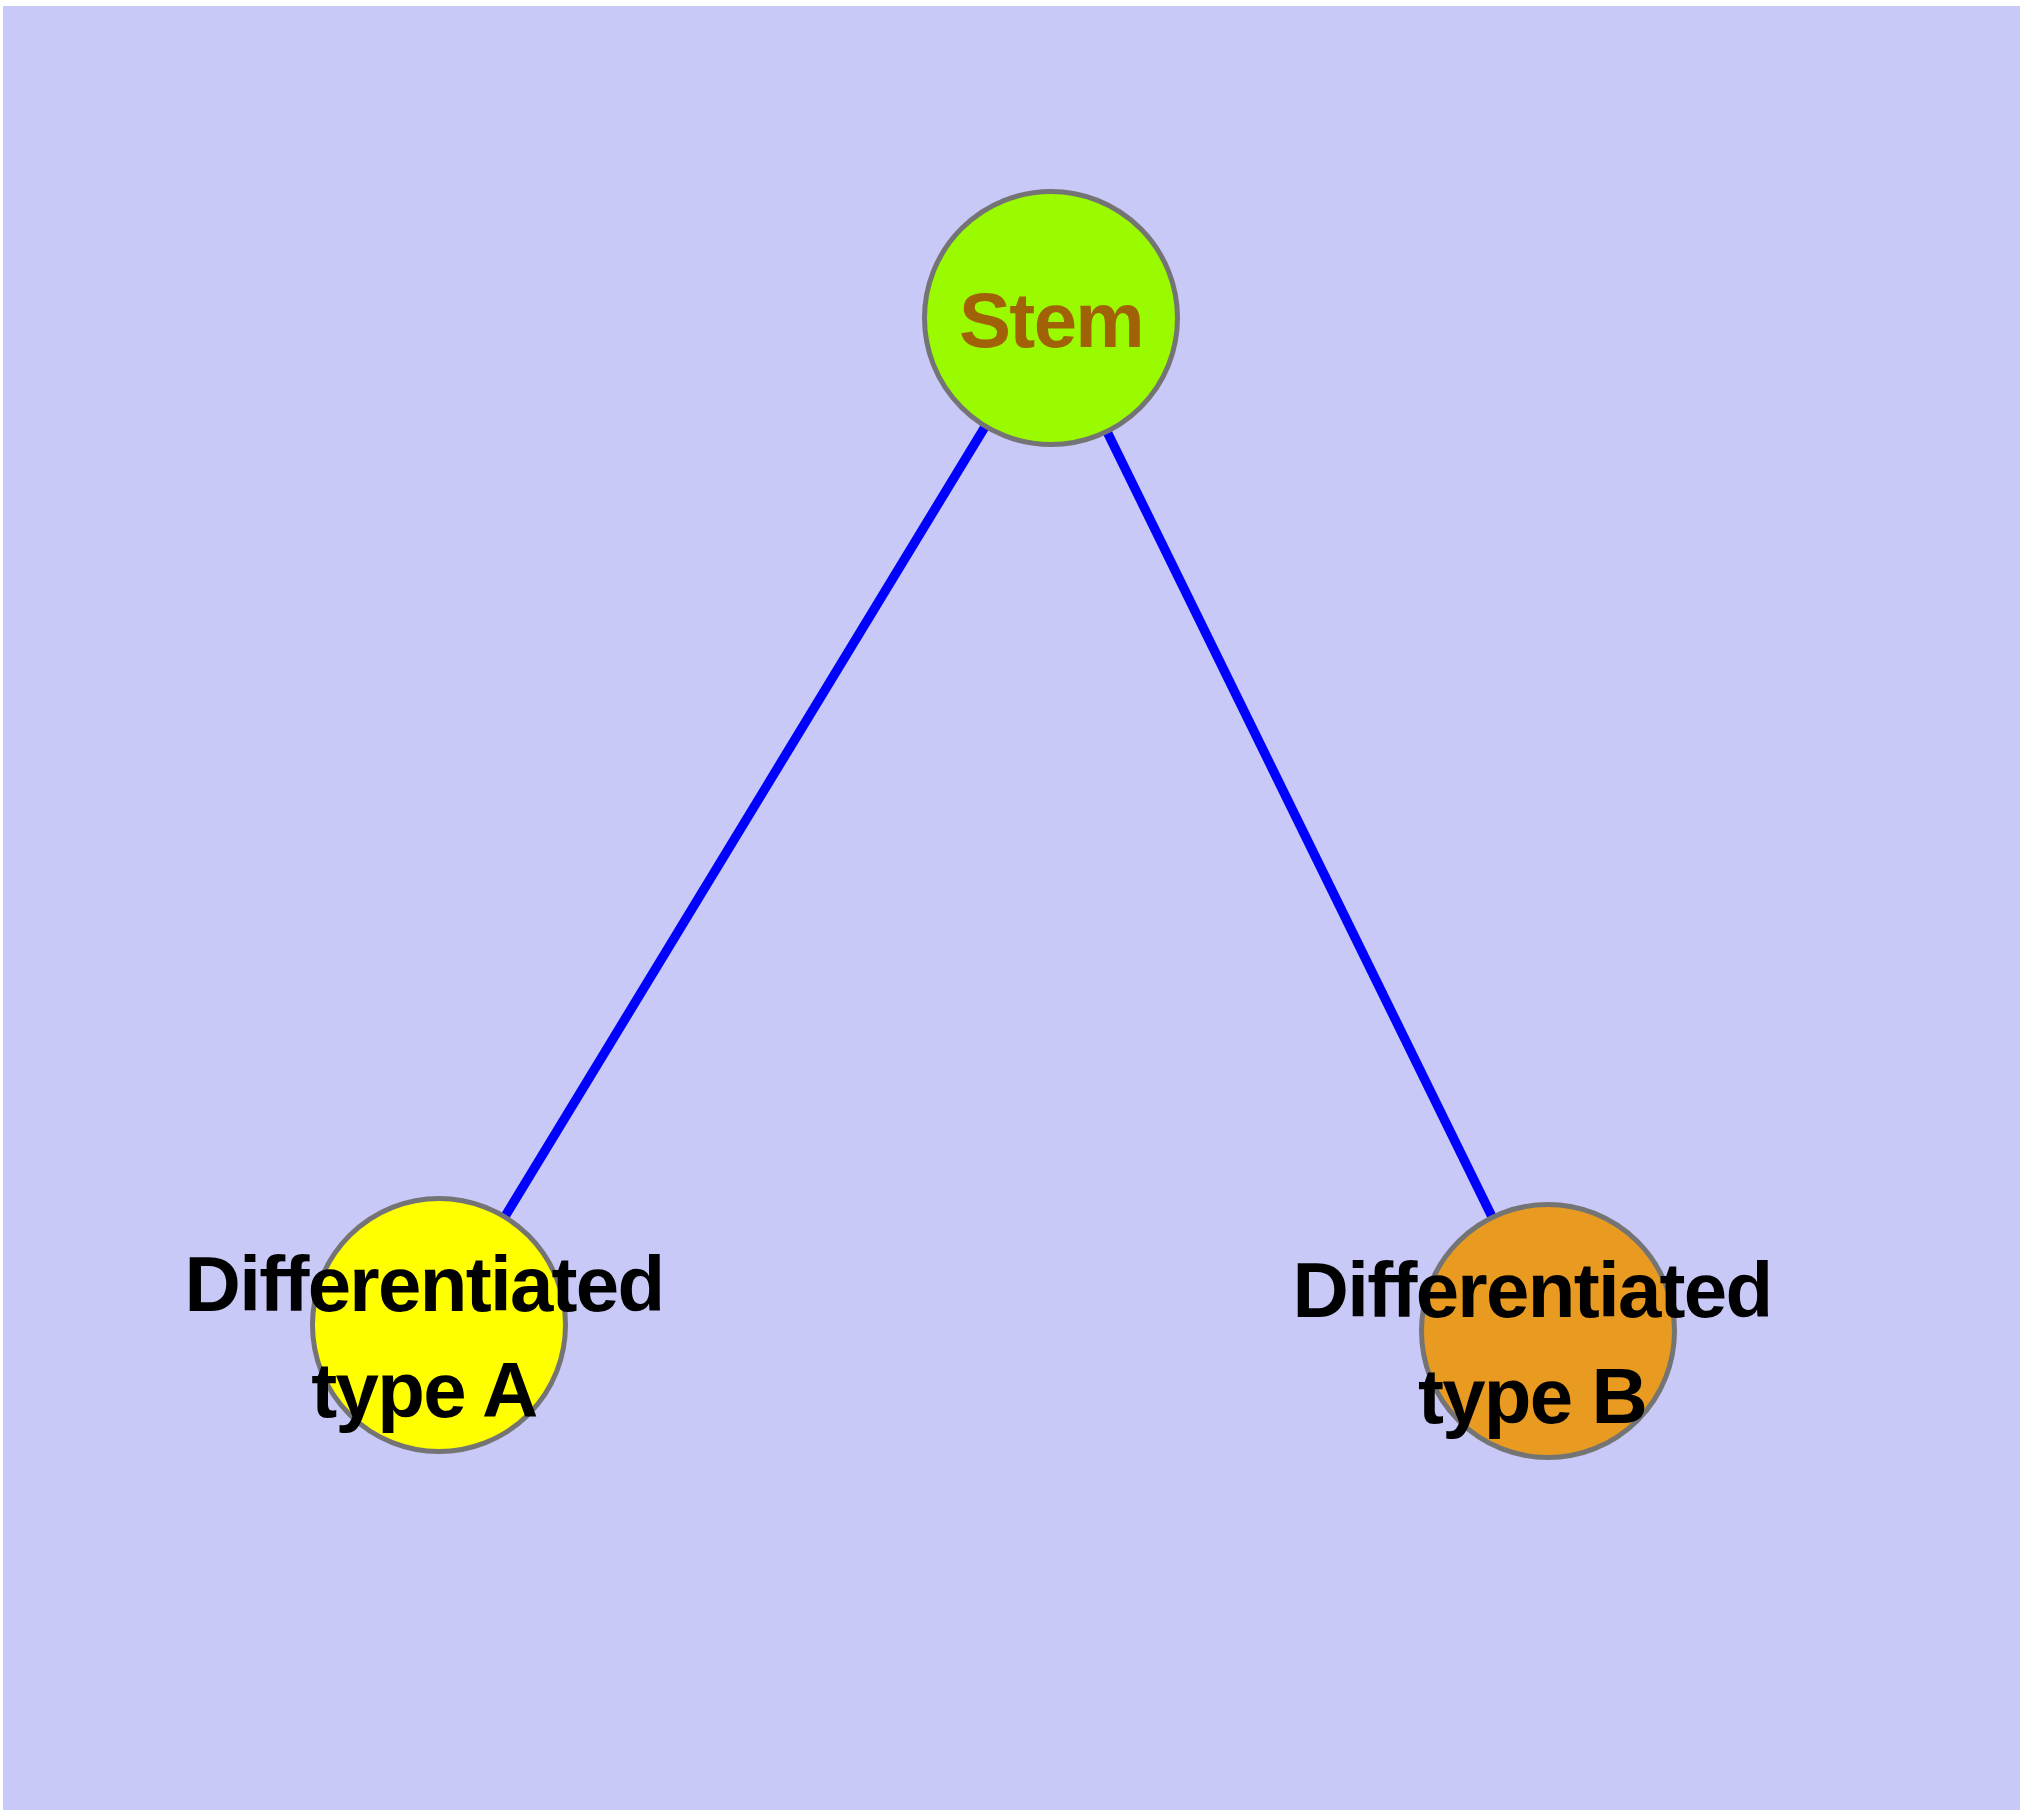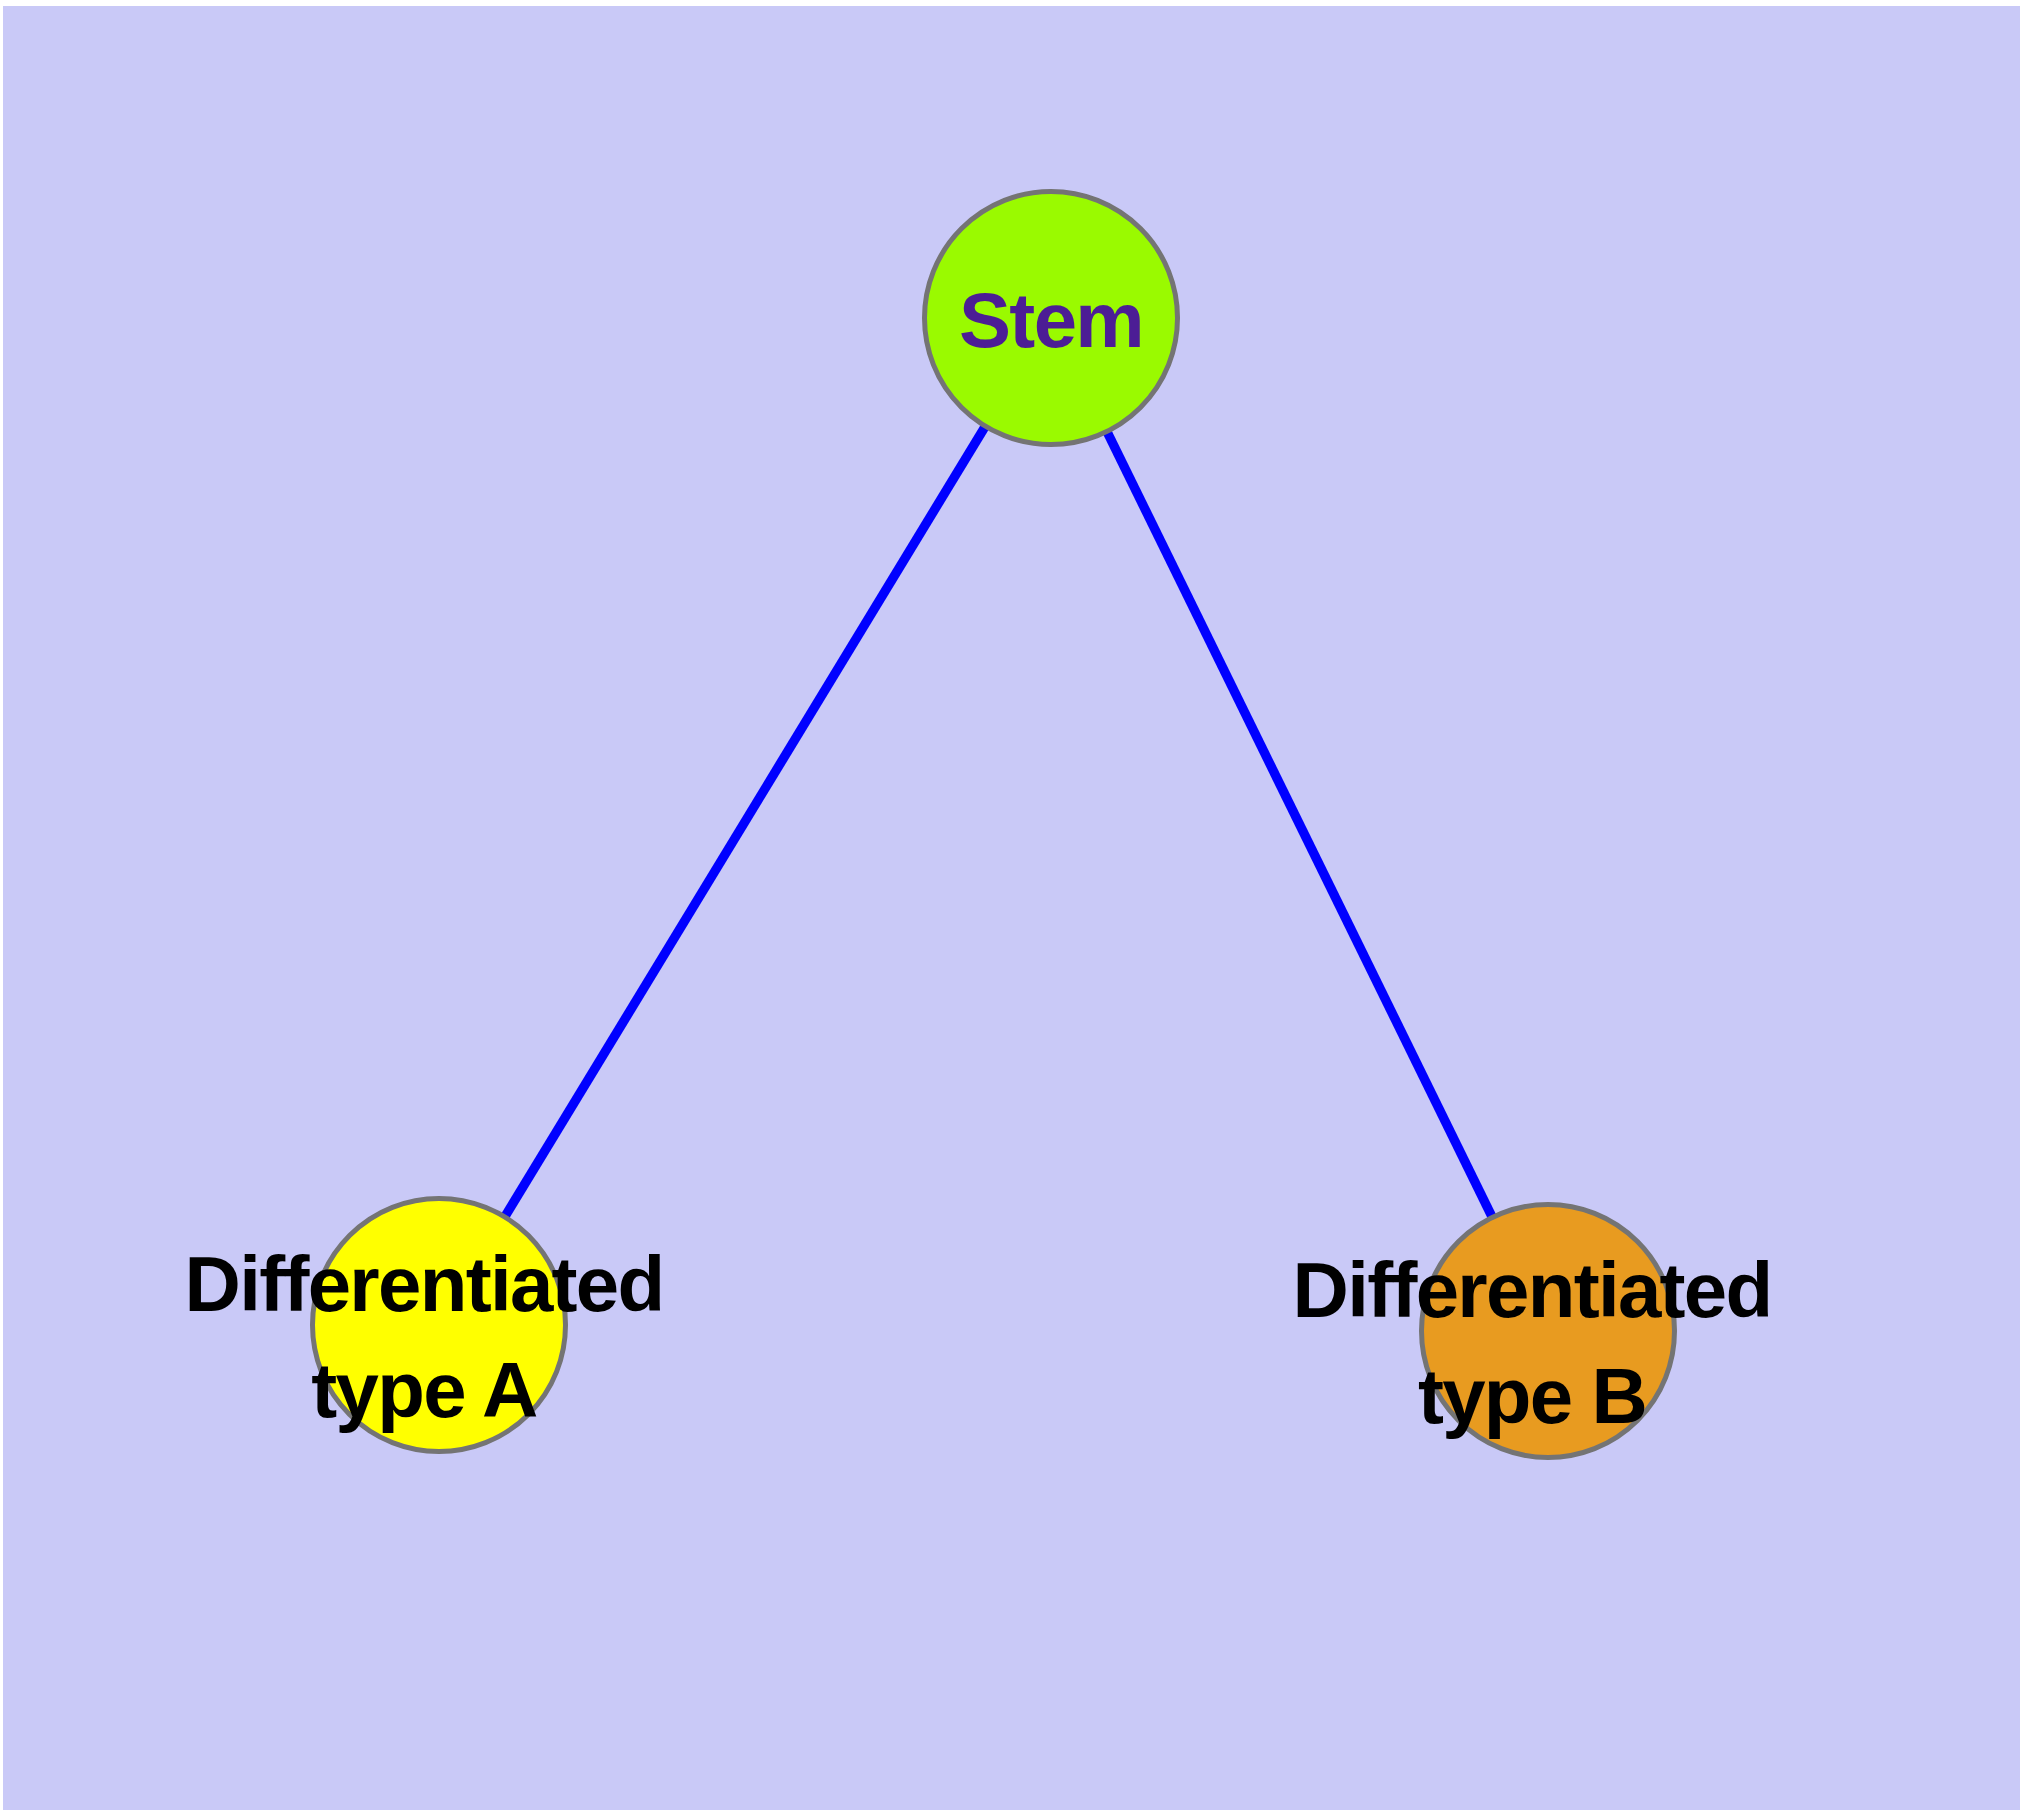--- a/index.html
+++ b/index.html
@@ -59,21 +59,21 @@
 <body style="background: rgb(255, 255, 255);">
 
 <div id="diagram-root">
   <div id="diagram-bg" style="background: rgb(201, 201, 247);"></div>
   <svg id="edge-layer" viewBox="0 0 2384 2138" xmlns="http://www.w3.org/2000/svg">
       <line x1="1240" y1="375" x2="518" y2="1563" stroke="#0000ff" stroke-width="11"></line>
       <line x1="1240" y1="375" x2="1826" y2="1570" stroke="#0000ff" stroke-width="11"></line>
     </svg>
   <div id="node-layer">
       <div class="node" style="left: 922px; top: 189px; width: 258px; height: 258px; background: rgb(154, 250, 0); border-color: rgb(116, 116, 116); border-width: 5.1px;"></div>
-      <div class="node-label" style="left: 1051px; top: 320px; color: #4c1d95;">Stem</div>
+      <div class="node-label" style="left: 1051px; top: 320px; color: #a16207;">Stem</div>
       <div class="node" style="left: 310px; top: 1196px; width: 258px; height: 258px; background: rgb(255, 255, 0); border-color: rgb(116, 116, 116); border-width: 5.1px;"></div>
       <div class="node-label" style="left: 424px; top: 1337px; color: rgb(0, 0, 0);">Differentiated
 type A</div>
       <div class="node" style="left: 1419px; top: 1202px; width: 258px; height: 258px; background: rgb(232, 155, 32); border-color: rgb(116, 116, 116); border-width: 5.1px;"></div>
       <div class="node-label" style="left: 1532px; top: 1343px; color: rgb(0, 0, 0);">Differentiated
 type B</div>
     </div>
 </div>
 
 

